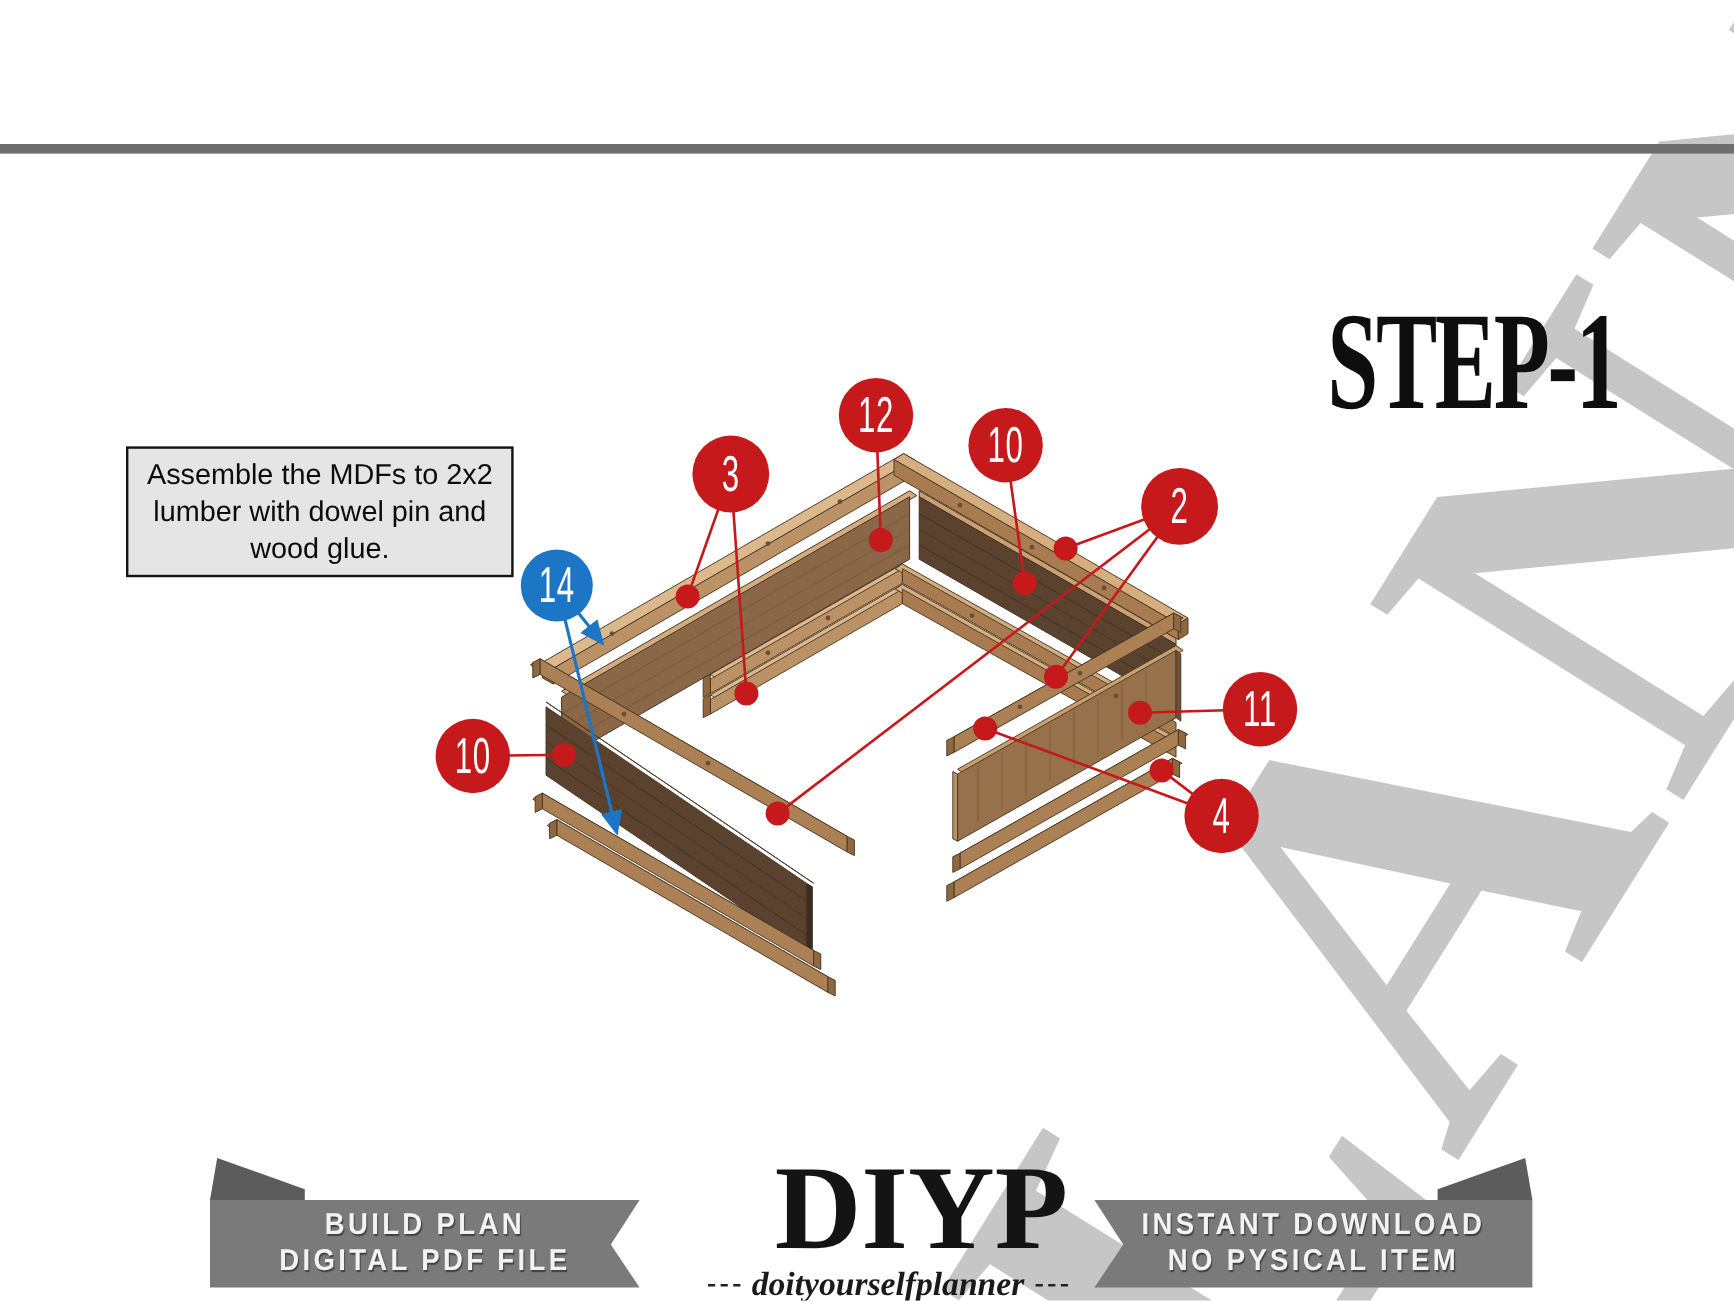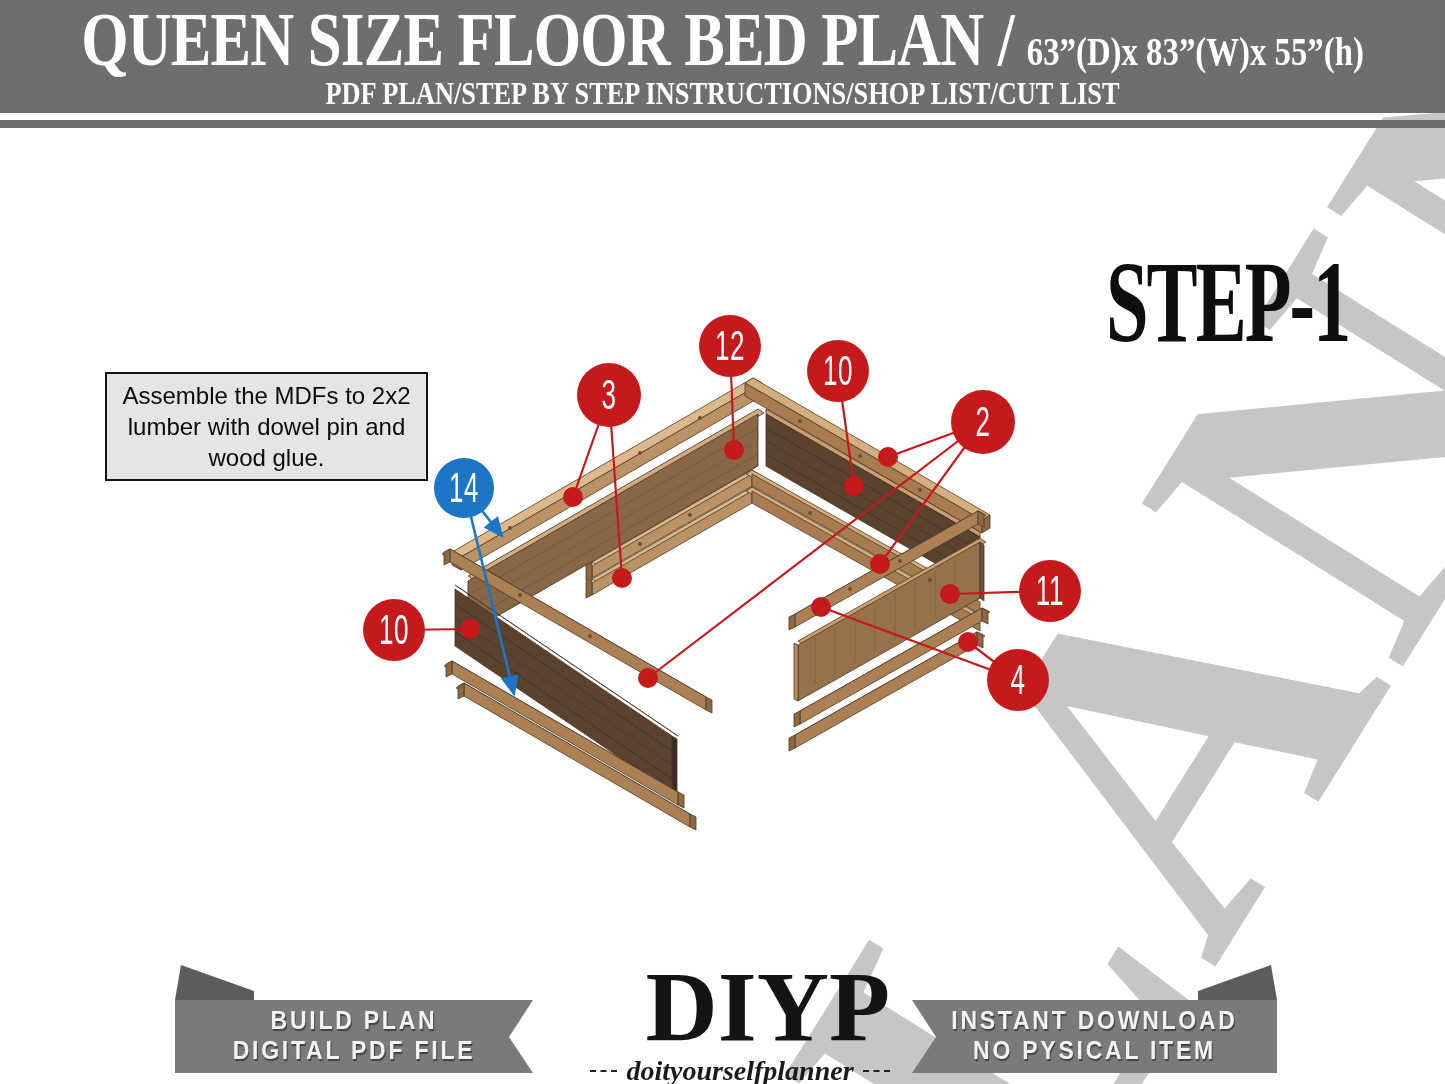--- a/index.html
+++ b/index.html
@@ -225,27 +225,20 @@
           <circle cx="1050" cy="591" r="31" fill="#c5191c"></circle>
           <text transform="translate(1050,605) scale(0.62,1)" text-anchor="middle" fill="#fff" font-size="42" font-family="&quot;Liberation Sans&quot;,sans-serif" letter-spacing="1">11</text>
         </g>
         <g>
           <circle cx="1018" cy="680" r="31" fill="#c5191c"></circle>
           <text transform="translate(1018,694) scale(0.62,1)" text-anchor="middle" fill="#fff" font-size="42" font-family="&quot;Liberation Sans&quot;,sans-serif" letter-spacing="1">4</text>
         </g>
       </g>
   </svg>
 
-  <div class="header-band">
-    <div class="title-row">
-      <span class="title">QUEEN SIZE FLOOR BED PLAN /</span>
-      <span class="dims">63”(D)x 83”(W)x 55”(h)</span>
-    </div>
-    <div class="subtitle">PDF PLAN/STEP BY STEP INSTRUCTIONS/SHOP LIST/CUT LIST</div>
-  </div>
   <div class="header-rule"></div>
 
   <div class="step">STEP-1</div>
 
   <div class="inst">
     <span>Assemble the MDFs to 2x2 lumber with dowel pin and wood glue.</span>
   </div>
 
   <div class="ribbon-label rl-left">
     <div>BUILD PLAN</div>

